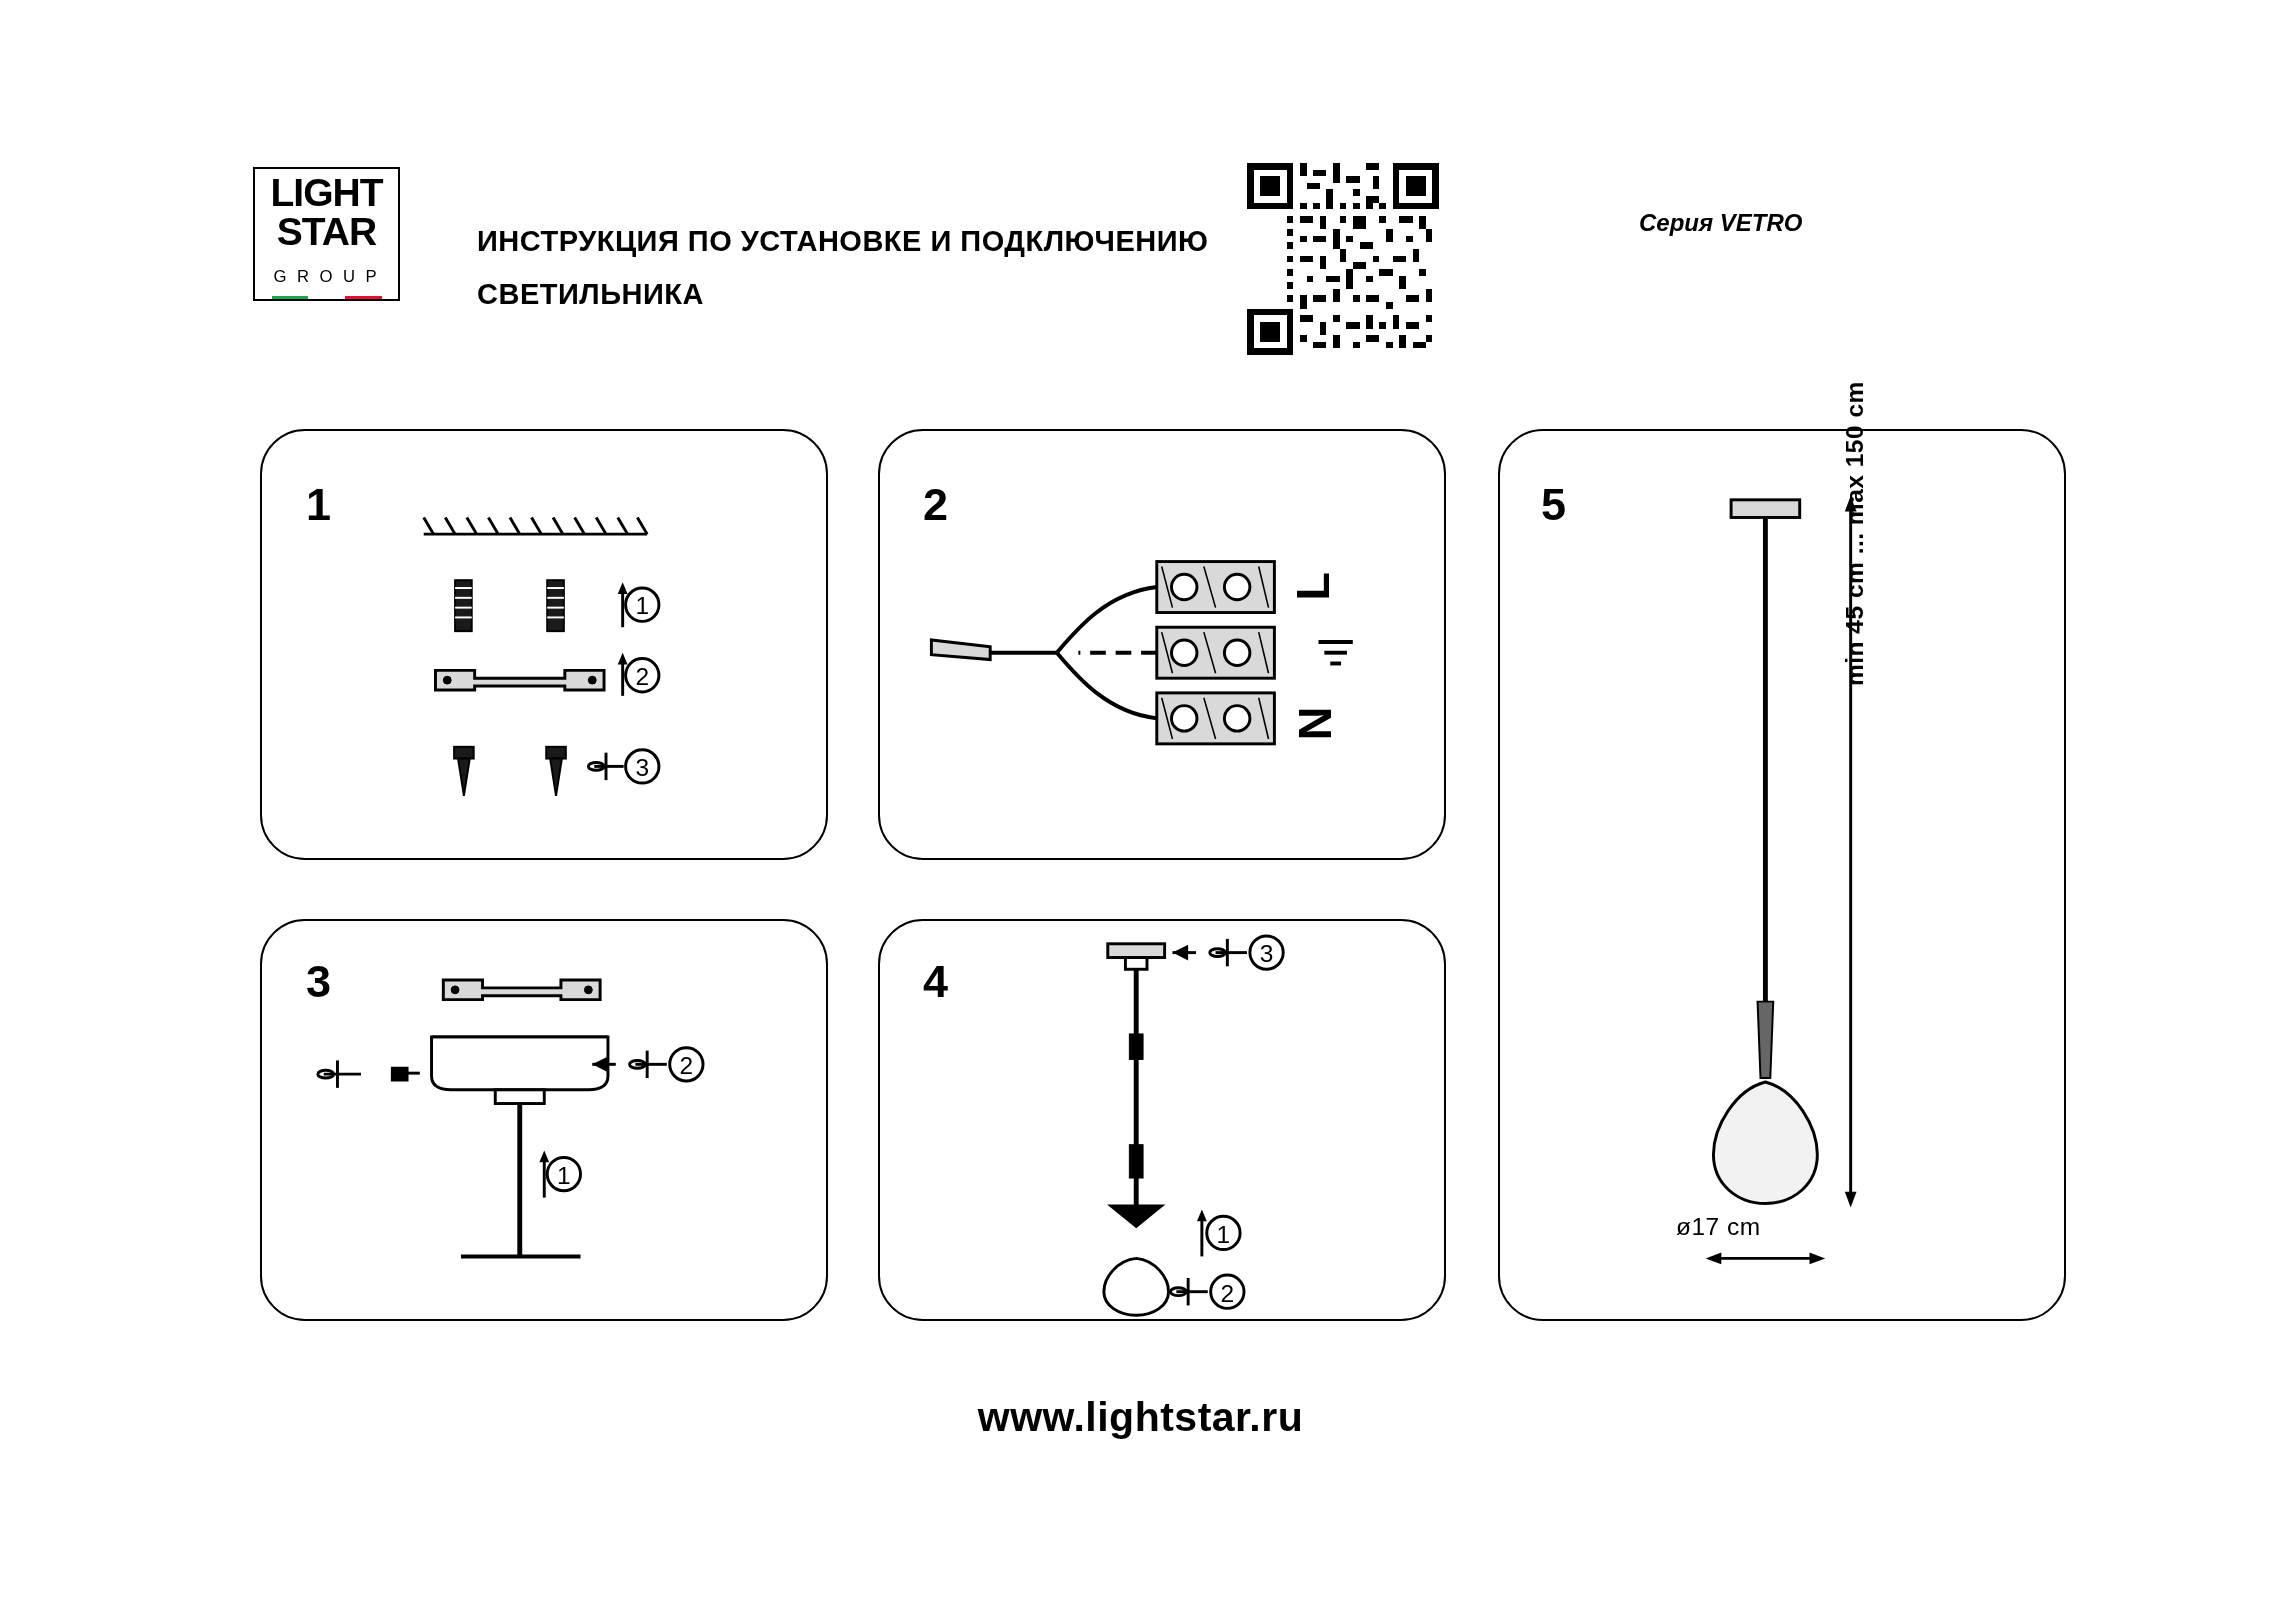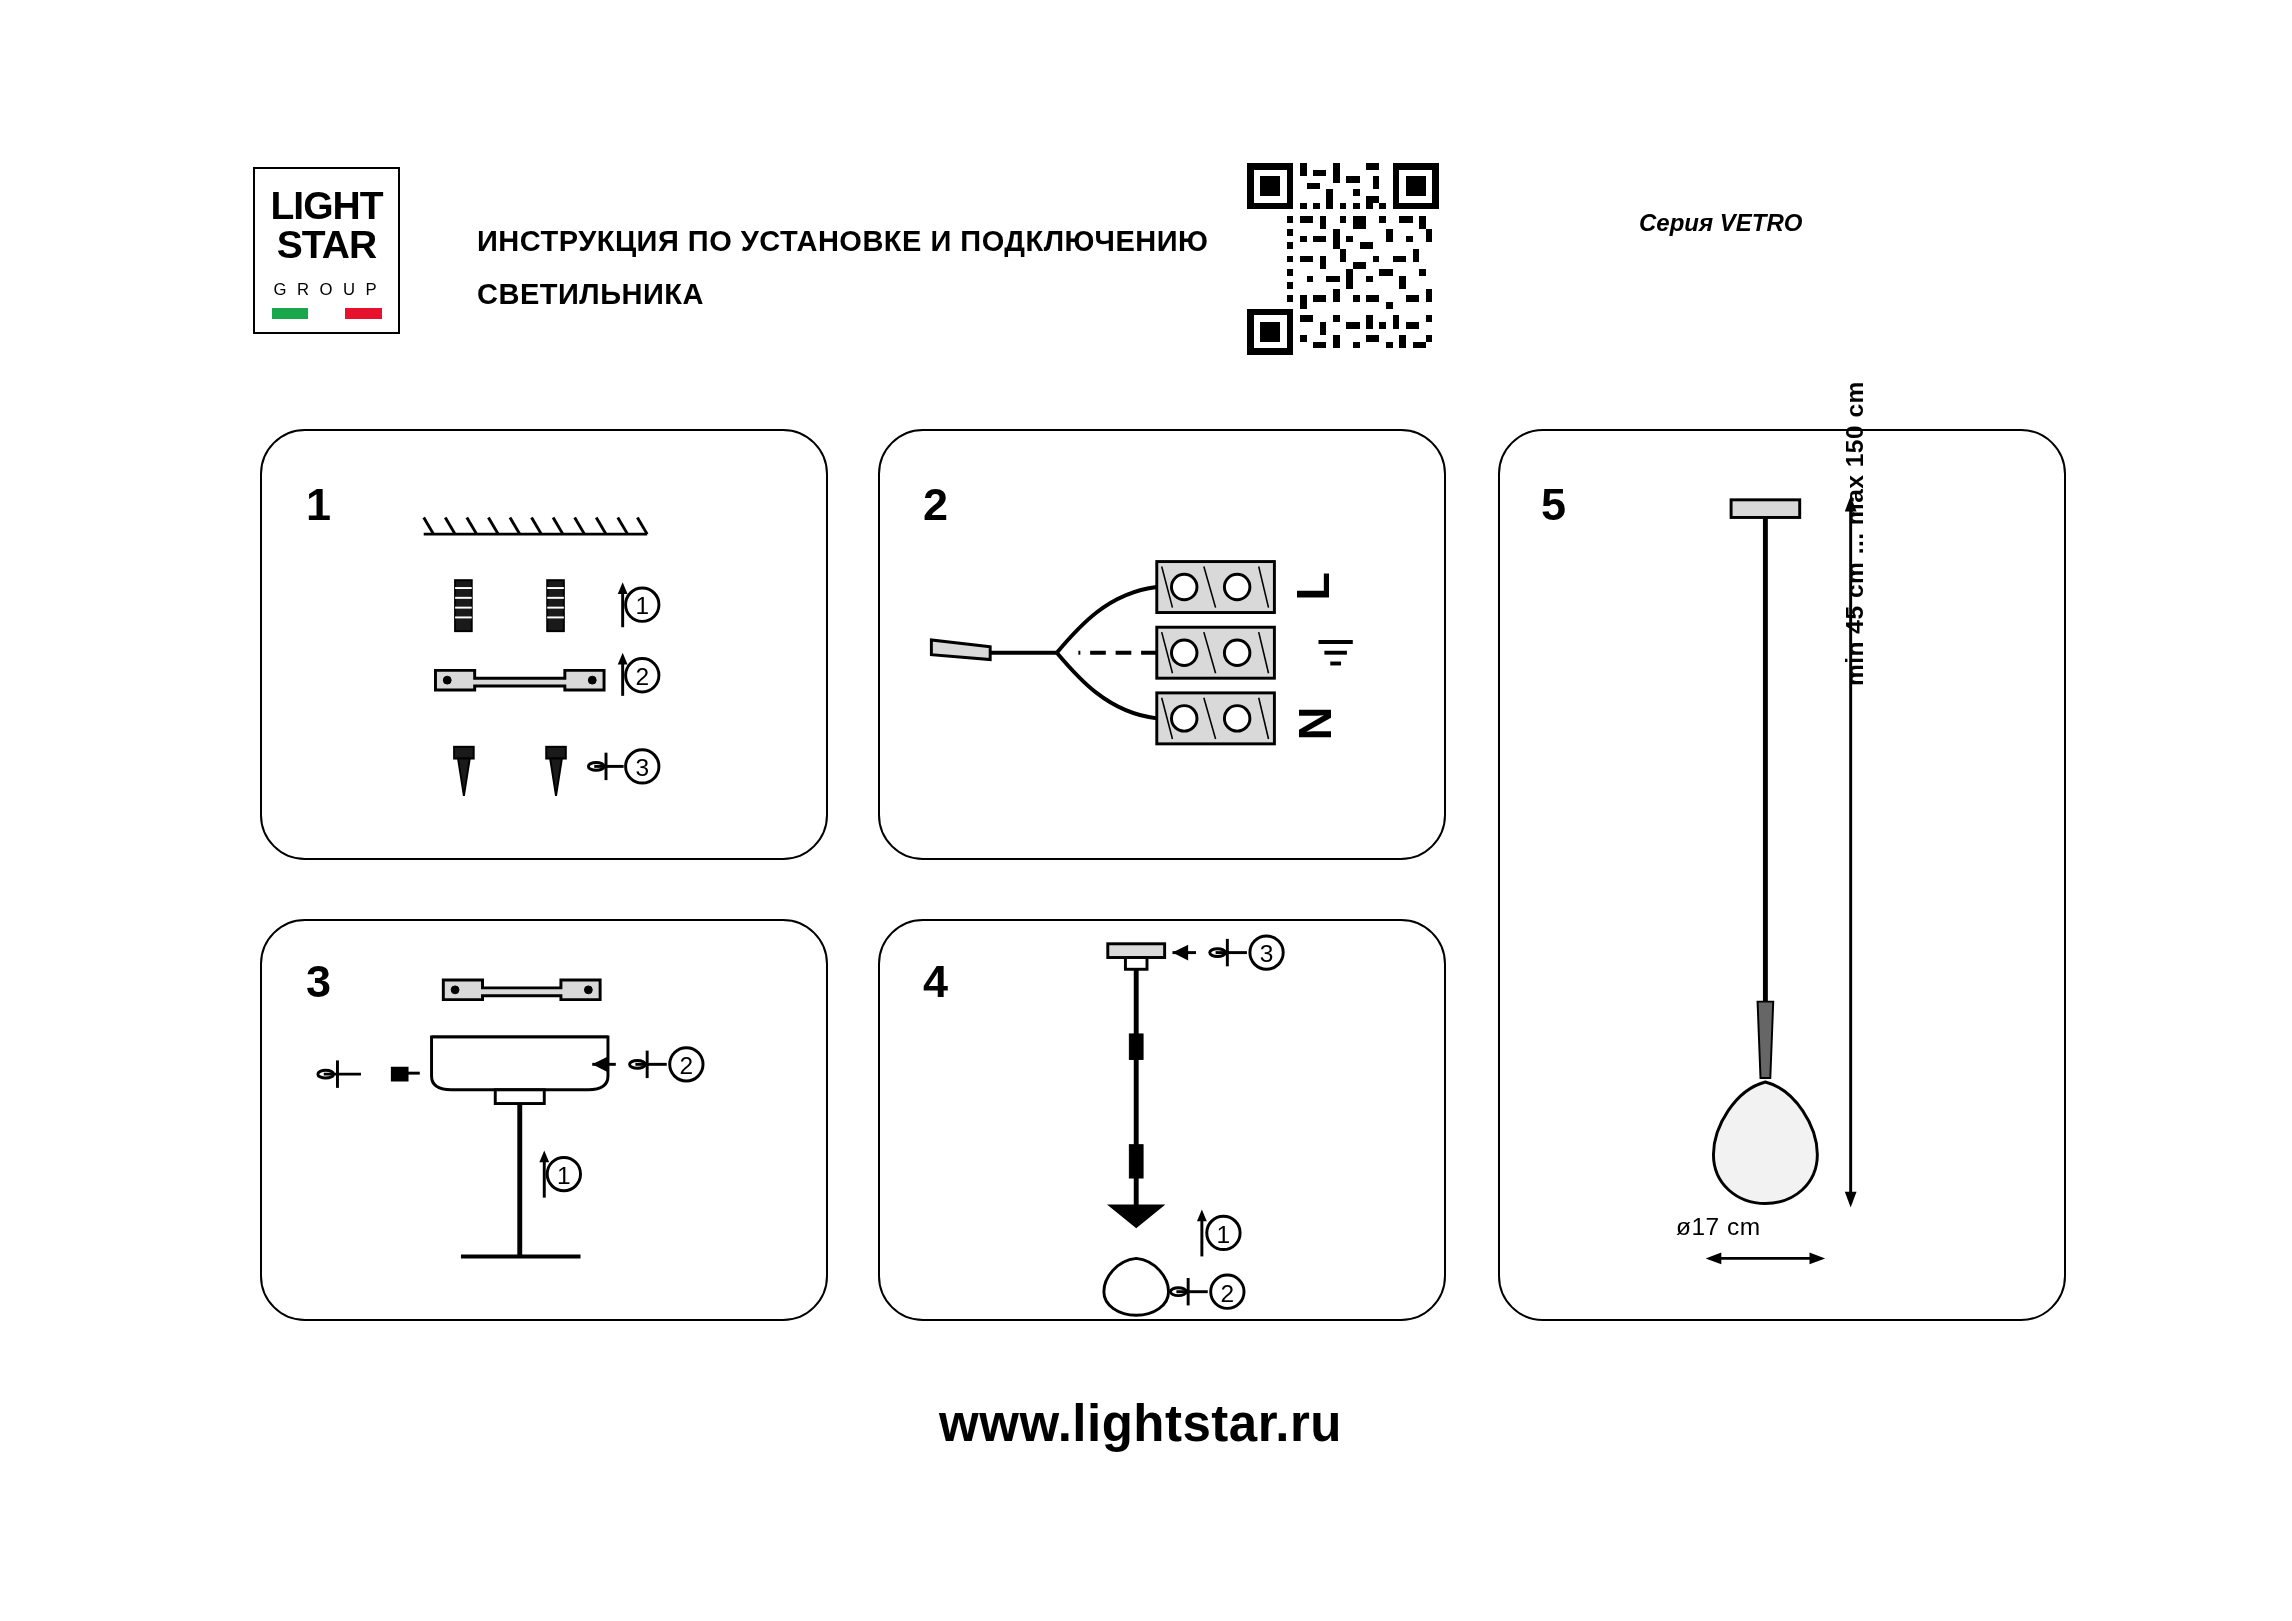--- a/index.html
+++ b/index.html
@@ -13,21 +13,21 @@
     font-family: "Liberation Sans", sans-serif;
     color: #000000;
     position: relative;
     overflow: hidden;
   }
   .logo {
     position: absolute;
     left: 253px;
     top: 167px;
     width: 147px;
-    height: 167px;
+    height: 134px;
     border: 2.9px solid #000;
     box-sizing: border-box;
     display: flex;
     flex-direction: column;
     justify-content: center;
     align-items: center;
     padding-top: 3.9px;
   }
   .logo-line {
     font-weight: bold;
@@ -148,21 +148,21 @@
   .tl-L { left: 1298px; top: 559px; }
   .tl-N { left: 1298px; top: 696px; }
 
   .footer-url {
     position: absolute;
     left: 0;
     top: 1394px;
     width: 2281px;
     text-align: center;
     font-weight: bold;
-    font-size: 51px;
+    font-size: 41px;
     letter-spacing: 0.5px;
   }
 </style>
 </head>
 <body>
 
 <div class="logo">
   <div class="logo-line">LIGHT</div>
   <div class="logo-line">STAR</div>
   <div class="logo-group">G R O U P</div>

